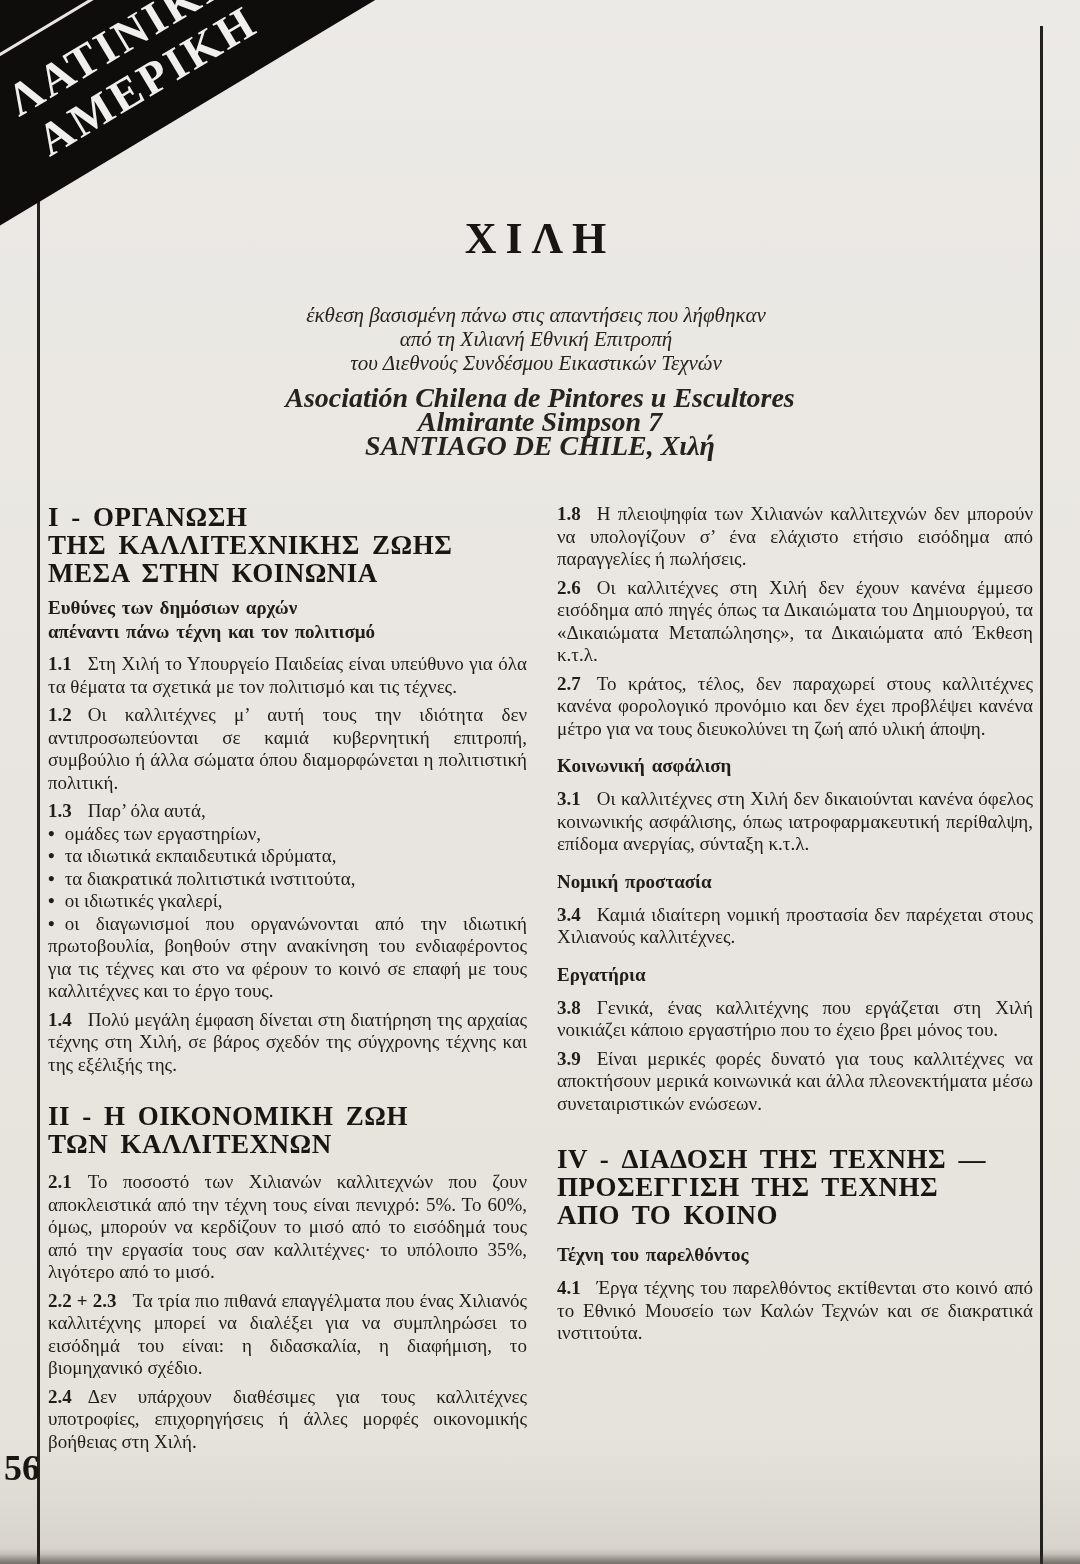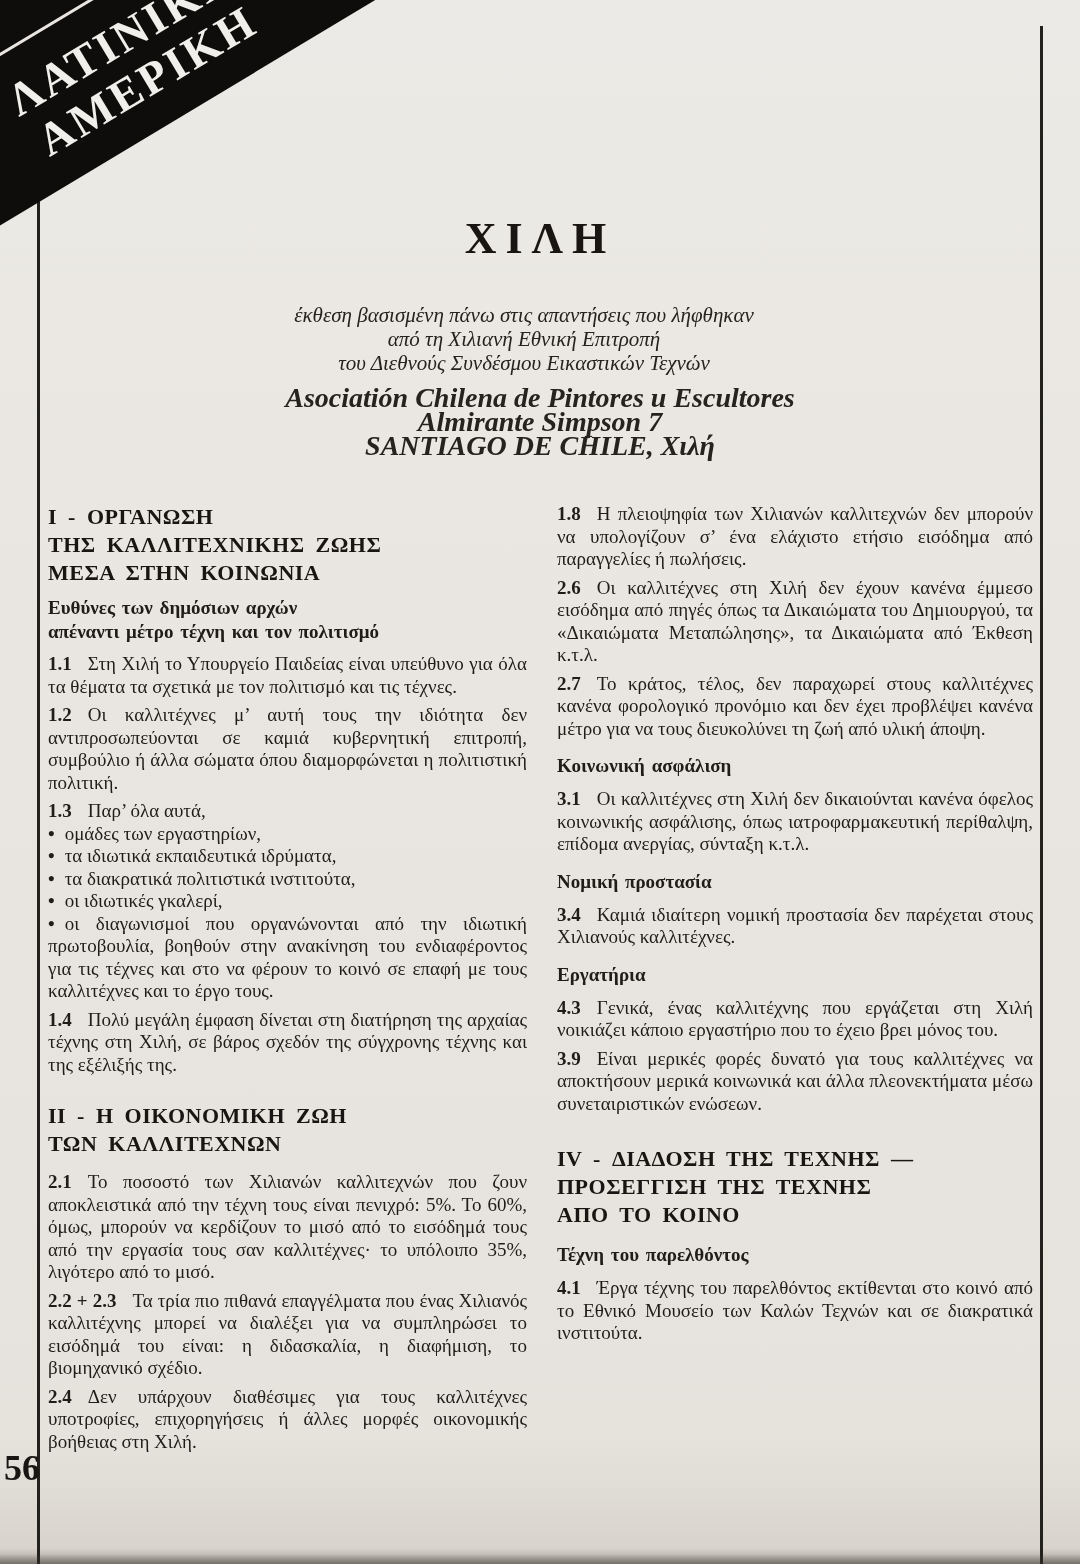--- a/index.html
+++ b/index.html
@@ -38,35 +38,35 @@
     clip-path:polygon(0 0,54px 0,0 60px);
   }
 
   
   .doc-title{
     position:absolute;left:40px;top:213px;width:1000px;
     text-align:center;font-size:44px;font-weight:bold;letter-spacing:9px;
     color:#181512;
   }
   .intro-italic{
-    position:absolute;left:24px;top:303px;width:1000px;text-align:center;
+    position:absolute;left:36px;top:303px;width:1000px;text-align:center;
     font-style:italic;font-size:21px;line-height:24px;color:#26221d;
   }
   .intro-address{
     position:absolute;left:40px;top:386px;width:1000px;text-align:center;
     font-style:italic;font-weight:bold;font-size:28px;line-height:24px;color:#26221d;
   }
   .intro-italic span,.intro-address span{display:block;}
 
   
   .col{position:absolute;top:503px;font-size:19px;line-height:22.5px;text-align:justify;}
   .col-left{left:48px;width:479px;}
   .col-right{left:557px;width:476px;}
   .sec-head{
-    font-size:22px;line-height:28px;font-weight:bold;text-align:left;
+    font-size:27px;line-height:28px;font-weight:bold;text-align:left;
     letter-spacing:0.5px;word-spacing:5px;color:#181512;
   }
   .sec-head span{display:block;}
   .mt-h{margin-top:26px;}
   .sub-head{font-weight:bold;font-size:19px;line-height:24px;text-align:left;margin-top:14px;word-spacing:2px;}
   .para{margin-top:6px;}
   .first{margin-top:0;}
   .pnum{font-weight:bold;margin-right:16px;}
   .bullet-item{margin-top:0;}
   .bullet-glyph{font-weight:bold;margin-right:10px;}
@@ -114,21 +114,21 @@
   <div class="col col-left">
 
     <div class="sec-head">
       <span>I - ΟΡΓΑΝΩΣΗ</span>
       <span>ΤΗΣ ΚΑΛΛΙΤΕΧΝΙΚΗΣ ΖΩΗΣ</span>
       <span>ΜΕΣΑ ΣΤΗΝ ΚΟΙΝΩΝΙΑ</span>
     </div>
 
     <div class="sub-head" style="margin-top:9px;">
       <span style="display:block;">Ευθύνες των δημόσιων αρχών</span>
-      <span style="display:block;">απέναντι μέτρο τέχνη και τον πολιτισμό</span>
+      <span style="display:block;">απέναντι πάνω τέχνη και τον πολιτισμό</span>
     </div>
 
     <div class="para" style="margin-top:9px;">
       <span class="pnum">1.1</span><span>Στη Χιλή το Υπουργείο Παιδείας είναι υπεύθυνο για όλα τα θέματα τα σχετικά με τον πολιτισμό και τις τέχνες.</span>
     </div>
 
     <div class="para">
       <span class="pnum">1.2</span><span>Οι καλλιτέχνες μ’ αυτή τους την ιδιότητα δεν αντιπροσωπεύονται σε καμιά κυβερνητική επιτροπή, συμβούλιο ή άλλα σώματα όπου διαμορφώνεται η πολιτιστική πολιτική.</span>
     </div>
 
@@ -198,21 +198,21 @@
 
     <div class="sub-head">Νομική προστασία</div>
 
     <div class="para" style="margin-top:10px;">
       <span class="pnum">3.4</span><span>Καμιά ιδιαίτερη νομική προστασία δεν παρέχεται στους Χιλιανούς καλλιτέχνες.</span>
     </div>
 
     <div class="sub-head">Εργατήρια</div>
 
     <div class="para" style="margin-top:10px;">
-      <span class="pnum">4.3</span><span>Γενικά, ένας καλλιτέχνης που εργάζεται στη Χιλή νοικιάζει κάποιο εργαστήριο που το έχειο βρει μόνος του.</span>
+      <span class="pnum">3.8</span><span>Γενικά, ένας καλλιτέχνης που εργάζεται στη Χιλή νοικιάζει κάποιο εργαστήριο που το έχειο βρει μόνος του.</span>
     </div>
 
     <div class="para">
       <span class="pnum">3.9</span><span>Είναι μερικές φορές δυνατό για τους καλλιτέχνες να αποκτήσουν μερικά κοινωνικά και άλλα πλεονεκτήματα μέσω συνεταιριστικών ενώσεων.</span>
     </div>
 
     <div class="sec-head" style="margin-top:30px;">
       <span>IV - ΔΙΑΔΟΣΗ ΤΗΣ ΤΕΧΝΗΣ —</span>
       <span>ΠΡΟΣΕΓΓΙΣΗ ΤΗΣ ΤΕΧΝΗΣ</span>
       <span>ΑΠΟ ΤΟ ΚΟΙΝΟ</span>

